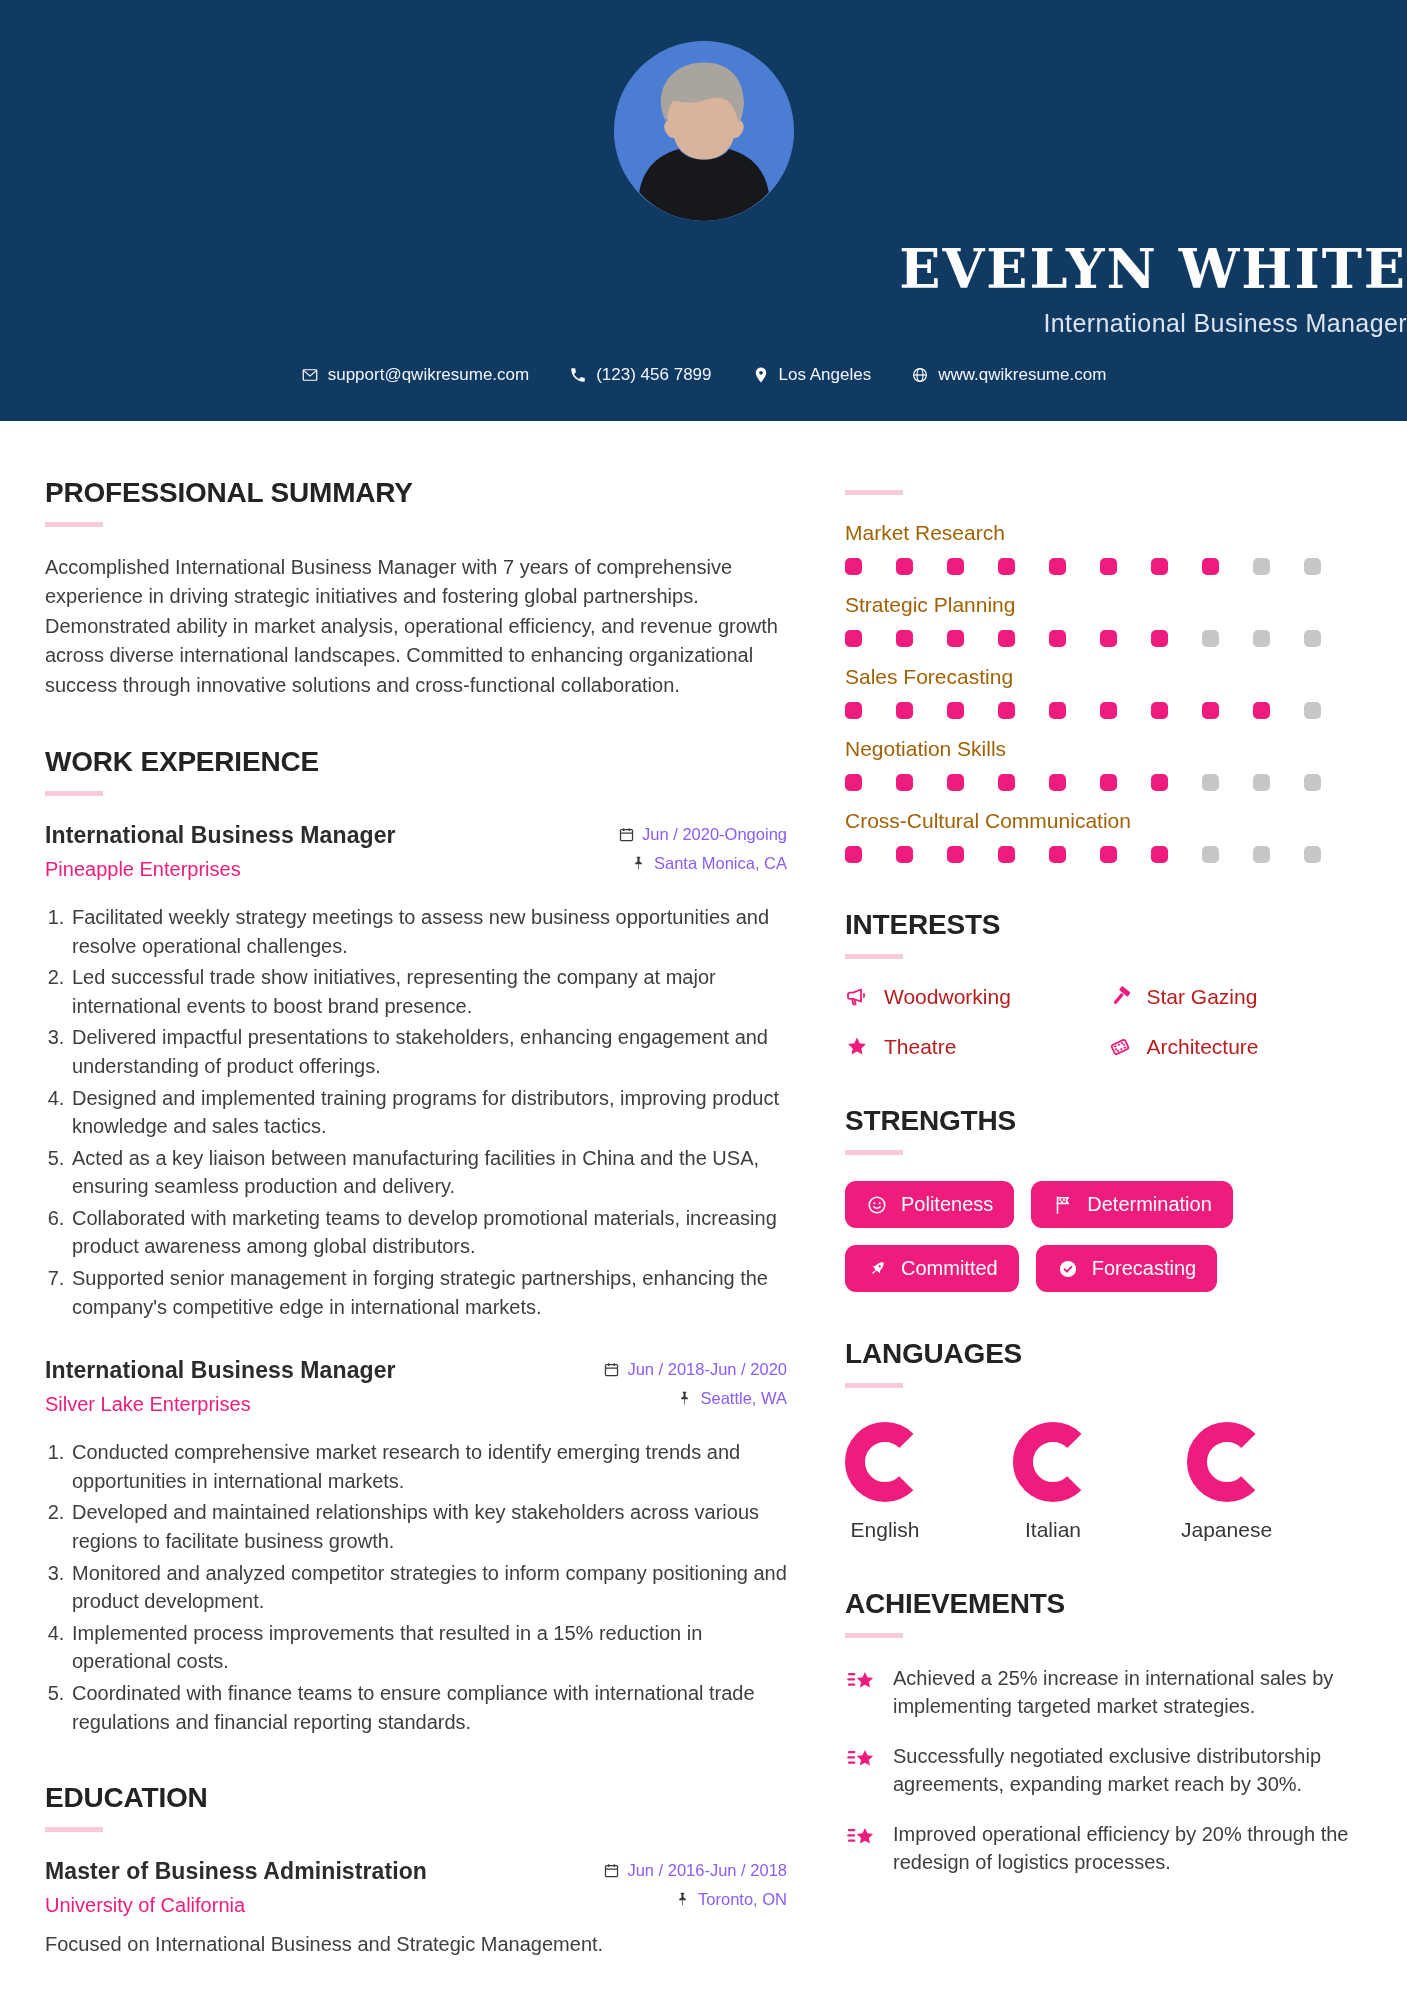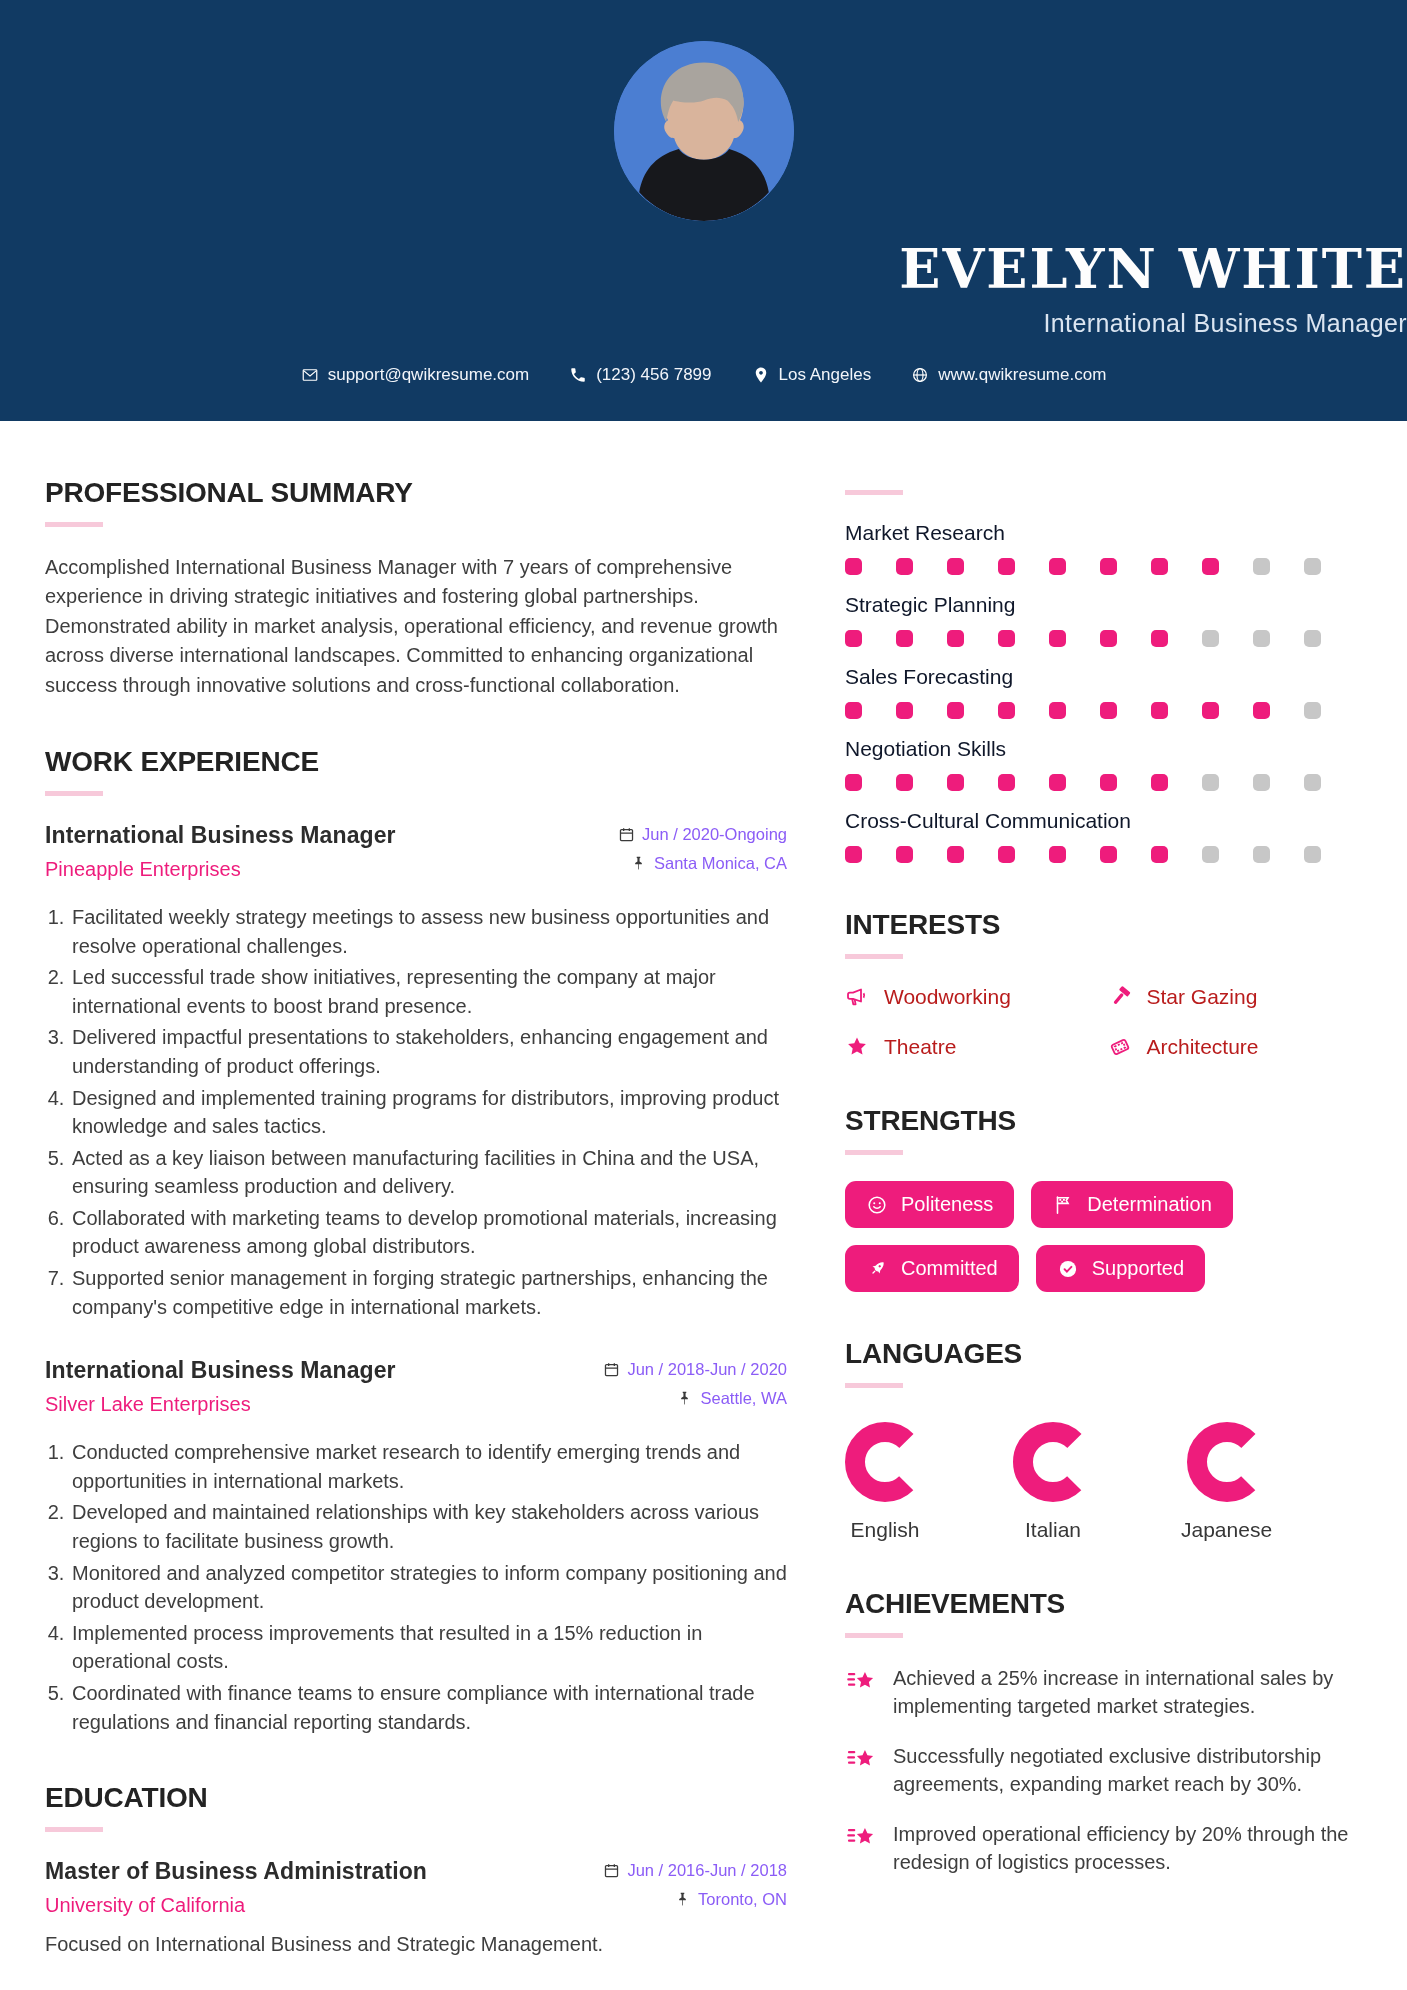--- a/index.html
+++ b/index.html
@@ -63,21 +63,21 @@
         font-size:16.5px;color:#8b5cf6;padding-top:3px;white-space:nowrap;}
   .meta-row{display:flex;align-items:center;gap:7px;}
   .meta-row svg{width:17px;height:17px;}
   .d-s{stroke:#3a3a3a;fill:none;stroke-width:1.8;}
   .d-f{fill:#3a3a3a;}
   ol.bullets{margin-top:22px;padding-left:25px;font-size:20px;line-height:1.43;color:var(--body);}
   ol.bullets li{margin-bottom:3px;padding-left:2px;}
   .edu-note{font-size:20px;color:var(--body);margin-top:16px;}
   
   .skill{margin-bottom:18px;}
-  .skill-label{font-size:21px;color:#0f172a;margin-bottom:13px;}
+  .skill-label{font-size:21px;color:#a16207;margin-bottom:13px;}
   .dots{display:flex;gap:34px;}
   .dot{width:17px;height:17px;border-radius:5px;background:var(--dot-empty);flex:0 0 auto;}
   .dot.on{background:var(--accent);}
   
   .interests-grid{display:grid;grid-template-columns:1fr 1fr;row-gap:26px;column-gap:8px;}
   .interest{display:flex;align-items:center;gap:15px;font-size:21px;color:#b91c1c;}
   .interest svg{width:24px;height:24px;flex:0 0 auto;}
   .acc-f{fill:var(--accent);}
   .acc-s{stroke:var(--accent);fill:none;stroke-width:1.8;stroke-linejoin:round;}
   .acc-s2{stroke:var(--accent);fill:none;stroke-width:1.7;stroke-linecap:round;}
@@ -406,21 +406,21 @@
                   <circle cx="12" cy="7.8" r="1.3" fill="var(--accent)"></circle>
                 </g>
               </svg>
             <span>Committed</span>
           </span>
           <span class="badge">
             <svg viewBox="0 0 24 24">
                 <circle cx="12" cy="12" r="8.8" fill="#fff"></circle>
                 <path d="M8.3 12.3l2.5 2.5 4.9-5.1" stroke="var(--accent)" stroke-width="2.1" fill="none" stroke-linecap="round"></path>
               </svg>
-            <span>Supported</span>
+            <span>Forecasting</span>
           </span>
         </div>
       </section>
 
       <section>
         <h2 class="sec">LANGUAGES</h2>
         <div class="rule"></div>
         <div class="langs">
           <div class="lang">
             <svg viewBox="0 0 36 36">

